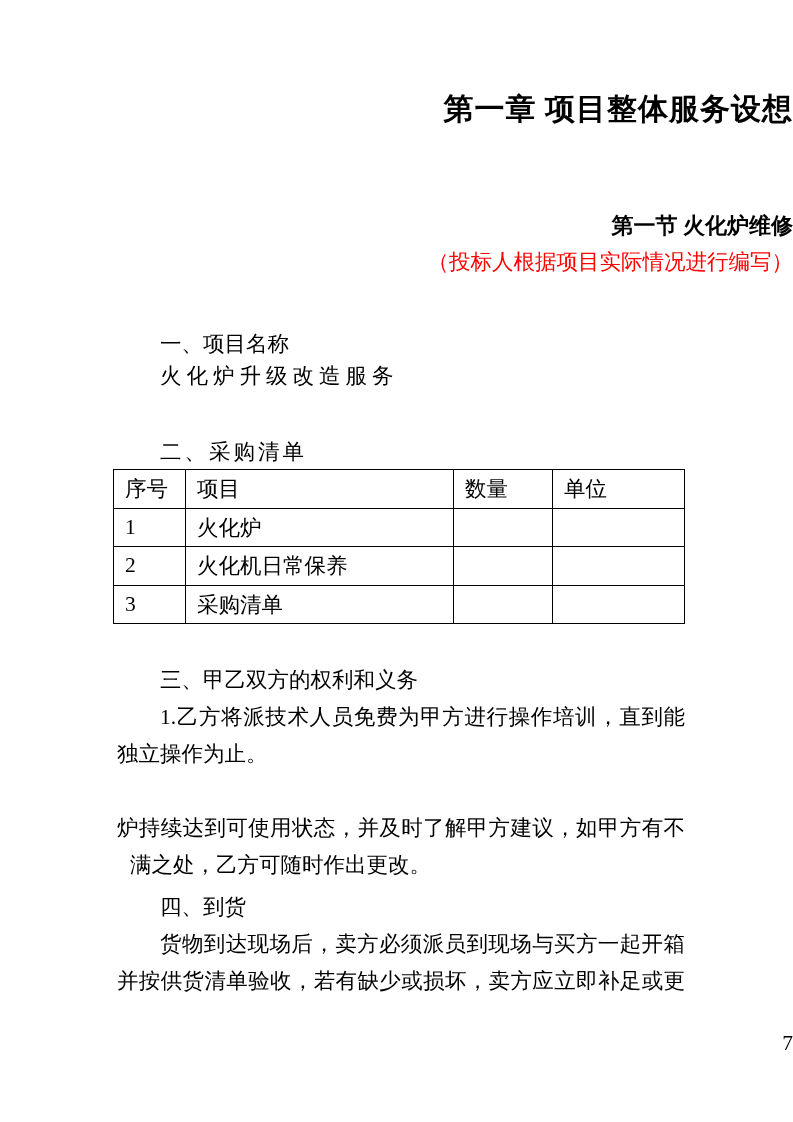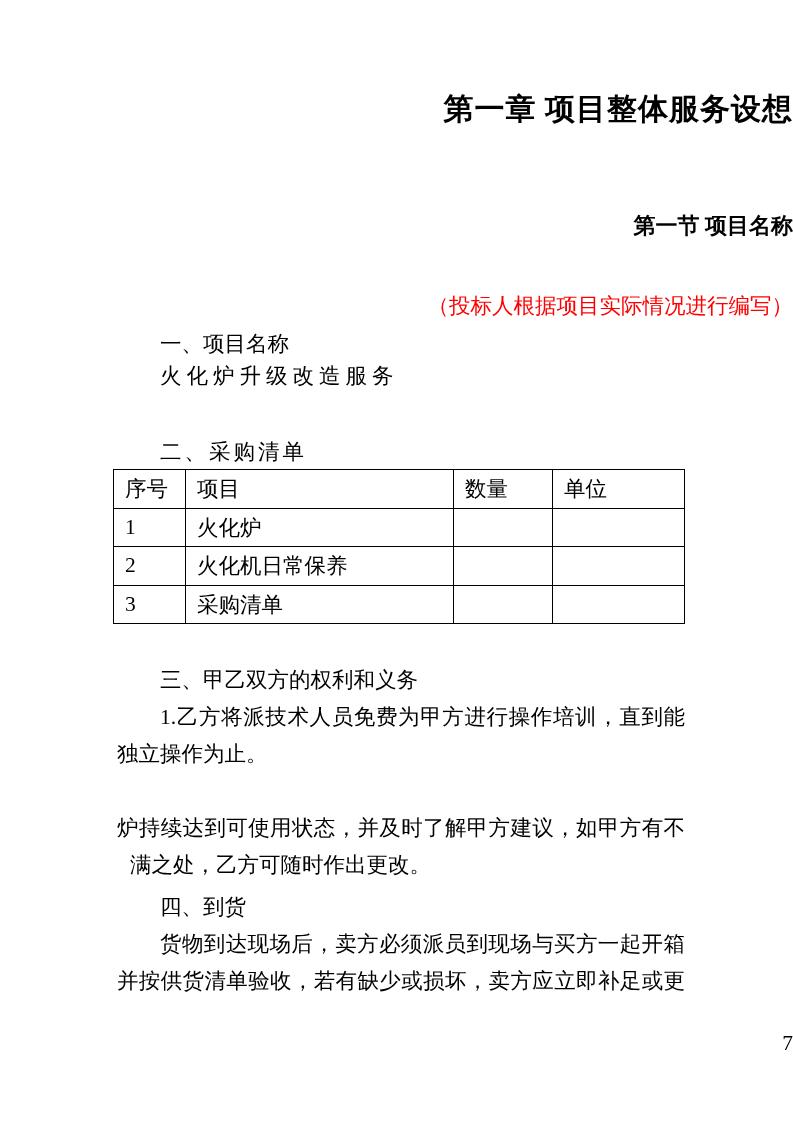--- a/index.html
+++ b/index.html
@@ -33,21 +33,20 @@
   }
   .section-title {
     top: 213px;
     font-size: 22px;
     font-weight: bold;
   }
   .editor-note {
     top: 250px;
     font-size: 21.5px;
     color: #ff0000;
-    margin-top: 44px;
   }
   .body-line {
     font-size: 21.5px;
     white-space: nowrap;
     text-align: right;
   }
   .fill {
     white-space: normal;
     text-align: justify;
     text-align-last: justify;
@@ -75,21 +74,21 @@
     font-size: 21.5px;
   }
 </style>
 </head>
 <body>
 
 <div class="page">
 
   <div class="abs center chapter-title">第一章 项目整体服务设想</div>
 
-  <div class="abs center section-title">第一节 项目名称</div>
+  <div class="abs center section-title">第一节 火化炉维修</div>
 
   <div class="abs center editor-note">（投标人根据项目实际情况进行编写）</div>
 
   <div class="abs body-line" style="top:332px; left:160px;">一、项目名称</div>
 
   <div class="abs body-line" style="top:364px; left:160px; letter-spacing:5px;">火化炉升级改造服务</div>
 
   <div class="abs body-line" style="top:440px; left:160px; letter-spacing:3px;">二、采购清单</div>
 
   <table class="doc-table">

